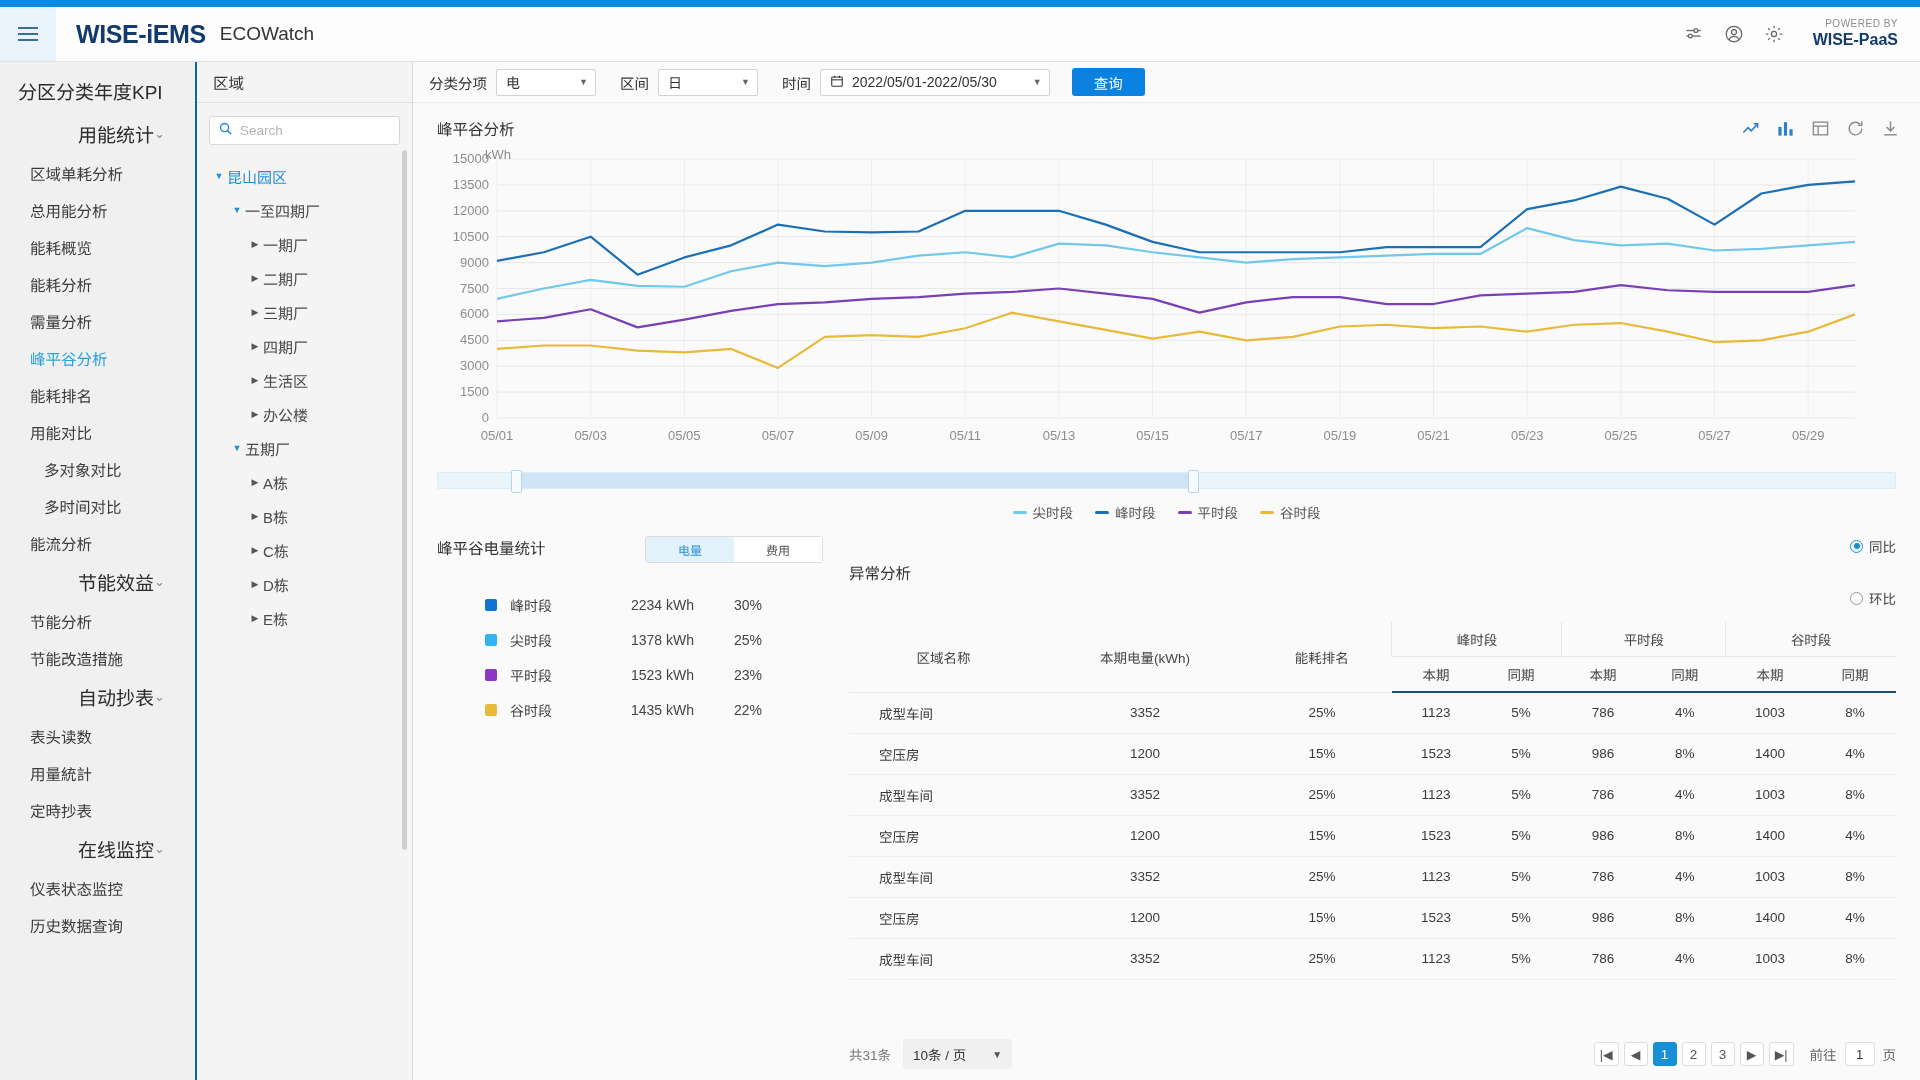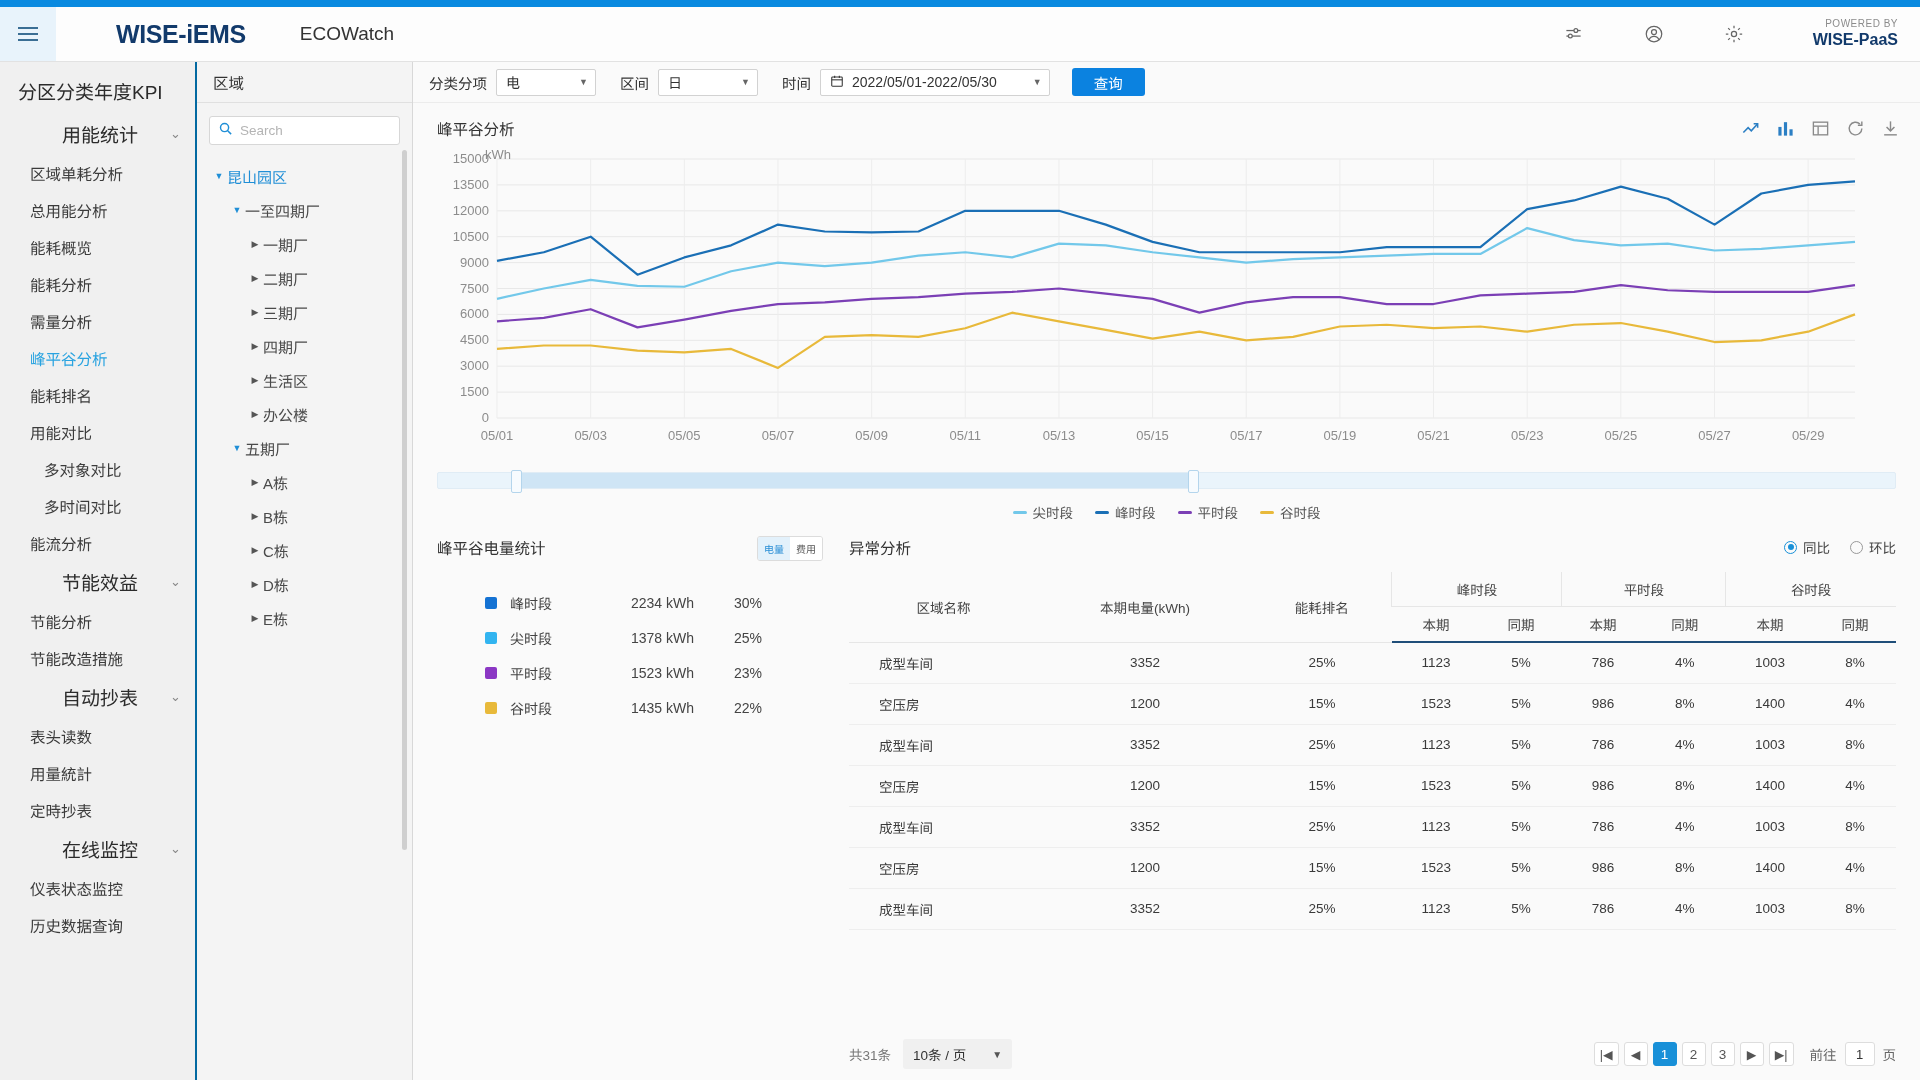--- a/index.html
+++ b/index.html
@@ -11,21 +11,21 @@
   }
   body { display: flex; flex-direction: column; }
 
   
   .accent-bar { height: 7px; background: #0a8ae0; flex: 0 0 auto; }
 
   
   .header {
     height: 55px; flex: 0 0 auto; background: #fdfdfd;
     border-bottom: 1px solid #e2e2e2;
-    display: flex; align-items: center; padding: 0 22px 0 0; gap: 40px;
+    display: flex; align-items: center; padding: 0 22px 0 0;
   }
   .burger {
     width: 56px; height: 54px; display: flex; flex-direction: column;
     align-items: center; justify-content: center; gap: 4px;
     background: #e8f3fb; cursor: pointer;
   }
   .burger span { display: block; width: 20px; height: 2px; background: #3a6e94; }
   .logo {
     font-size: 25px; font-weight: bold; color: #123a6b;
     letter-spacing: -0.4px; margin-left: 20px;
@@ -45,21 +45,21 @@
   
   .body-wrap { flex: 1; display: flex; min-height: 0; }
 
   
   .nav {
     width: 197px; flex: 0 0 197px; background: #f0f0f0;
     border-right: 2px solid #0369a1; overflow: hidden;
     padding-top: 6px; position: relative;
   }
   .nav-group {
-    display: flex; align-items: center; justify-content: space-between;
+    display: flex; align-items: center; justify-content: center;
     padding: 7px 14px 7px 18px; cursor: pointer; margin-left: 44px;
   }
   .nav-group .g-label { font-size: 19px; color: #2b2b2b; }
   .nav-group .chev { color: #888; font-size: 13px; }
   .nav-top {
     font-size: 19px; color: #2b2b2b; padding: 9px 18px 9px 18px; cursor: pointer;
   }
   .nav-item {
     font-size: 15.5px; color: #3b3b3b; padding: 7.5px 18px 7.5px 30px; cursor: pointer;
   }
@@ -163,21 +163,21 @@
 
   
   .bottom { display: flex; flex: 1; min-height: 0; padding-top: 6px; }
   .pie-card { width: 420px; flex: 0 0 420px; padding: 0 10px 0 24px; }
   .pie-head { display: flex; padding: 8px 0 0 0; }
   .pie-head .spacer { flex: 1; }
   .seg {
     display: flex; border: 1px solid #dcdcdc; border-radius: 3px; overflow: hidden;
   }
   .seg div {
-    font-size: 10px; padding: 4px 6px; cursor: pointer; color: #555; background: #fff;
+    font-size: 12px; padding: 4px 32px; cursor: pointer; color: #555; background: #fff;
   }
   .seg div.on { background: #e3f1fb; color: #2b8fd6; }
   .donut-wrap { display: flex; justify-content: center; margin-top: 18px; }
   .donut { position: relative; width: 175px; height: 175px; }
   .donut .hole {
     position: absolute; inset: 26px; background: #fafafa; border-radius: 50%;
     display: flex; flex-direction: column; align-items: center; justify-content: center;
   }
   .donut .val { font-size: 21px; color: #2b2b2b; }
   .donut .cap { font-size: 13px; color: #777; margin-top: 5px; }
@@ -185,21 +185,21 @@
   .ple { display: flex; align-items: center; font-size: 14px; color: #444; padding: 7.5px 0; }
   .ple .sw { width: 12px; height: 12px; border-radius: 2px; margin-right: 13px; }
   .ple .nm { width: 78px; }
   .ple .vl { width: 106px; text-align: right; }
   .ple .pc { width: 68px; text-align: right; }
 
   
   .tbl-card { flex: 1; min-width: 0; padding: 0 24px 1px 16px; display: flex; flex-direction: column; }
   .tbl-head { display: flex; align-items: center; padding: 8px 0 0 0; }
   .tbl-head .spacer { flex: 1; }
-  .radios { display: flex; gap: 20px; }
+  .radios { display: flex; gap: 32px; flex-direction: column; }
   .rd { display: flex; align-items: center; gap: 6px; font-size: 13.5px; color: #444; cursor: pointer; }
   .rd .circle {
     width: 13px; height: 13px; border-radius: 50%; border: 1.5px solid #999;
     display: flex; align-items: center; justify-content: center;
   }
   .rd.on .circle { border-color: #1890d8; }
   .rd.on .circle::after {
     content: ""; width: 6px; height: 6px; border-radius: 50%; background: #1890d8;
   }
   table { width: 100%; border-collapse: collapse; margin-top: 14px; }

